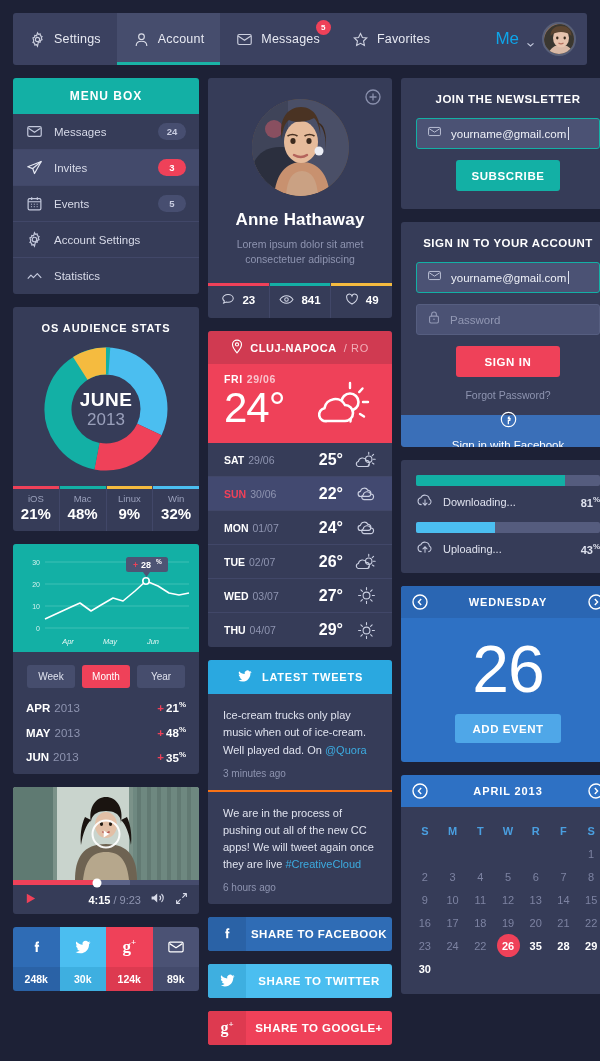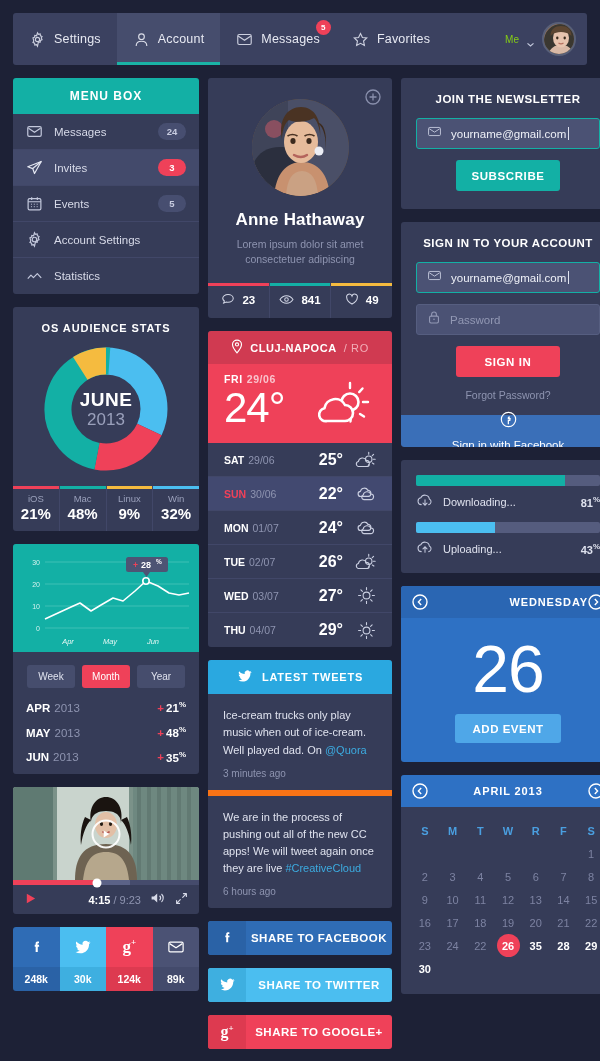--- a/index.html
+++ b/index.html
@@ -34,21 +34,21 @@
     position: absolute; top: 7px; right: 5px;
     background: #ef4159; color: #fff;
     font-size: 8px; font-weight: bold;
     border-radius: 50%; width: 15px; height: 15px;
     display: flex; align-items: center; justify-content: center;
   }
   .nav-right {
     margin-left: auto; display: flex; align-items: center;
     gap: 7px; padding-right: 11px;
   }
-  .nav-me { font-size: 10px; color: #84cc16; }
+  .nav-me { font-size: 17px; color: #0ea5e9; }
   .chevron-d { width: 9px; height: 9px; display: block; }
   .avatar-sm {
     width: 34px; height: 34px; border-radius: 50%;
     border: 2px solid #596078; overflow: hidden;
     background: #8d6f5e; position: relative;
   }
 
   
   .col { position: absolute; top: 78px; }
   .col-1 { left: 13px; width: 186px; }
@@ -199,21 +199,21 @@
   .w-rt { margin-left: auto; font-weight: bold; font-size: 16px; }
   .w-ri { width: 22px; margin-left: 11px; display: flex; justify-content: flex-end; }
 
   
   .tweets { margin-top: 13px; background: #363c58; border-radius: 3px; overflow: hidden; }
   .tw-head {
     background: #2aa8e0; height: 34px;
     display: flex; align-items: center; justify-content: center; gap: 9px;
     font-size: 11px; font-weight: bold; letter-spacing: .8px;
   }
-  .tw-item { padding: 13px 15px 11px; border-bottom: 6px solid #f97316; }
+  .tw-item { padding: 13px 15px 11px; border-bottom: 2px solid #f97316; }
   .tw-item:last-child { border-bottom: none; }
   .tw-txt { font-size: 11px; line-height: 1.55; color: #dfe2ee; }
   .tw-txt .lk { color: #3cabe0; }
   .tw-time { font-size: 10px; color: #8e94b0; margin-top: 9px; }
 
   
   .share { margin-top: 13px; display: flex; height: 34px; border-radius: 3px; overflow: hidden; }
   .share-ic { width: 38px; display: flex; align-items: center; justify-content: center; }
   .share-lb { flex: 1; display: flex; align-items: center; justify-content: center; font-size: 11.5px; font-weight: bold; letter-spacing: .5px; }
 
@@ -252,21 +252,21 @@
   .pct { margin-left: auto; font-weight: bold; font-size: 11px; }
   .pct sup { font-size: 8px; }
 
   
   .day-card { margin-top: 13px; background: #2e71c4; border-radius: 3px; overflow: hidden; }
   .day-head {
     background: #2a66b3; height: 32px; display: flex;
     align-items: center; padding: 0 11px;
     font-size: 11px; font-weight: bold; letter-spacing: .9px;
   }
-  .day-head .t { flex: 1; text-align: right; }
+  .day-head .t { flex: 1; text-align: center; }
   .day-num { text-align: center; font-size: 66px; font-weight: 300; line-height: 1; padding: 18px 0 6px; letter-spacing: -1px; }
   .add-ev {
     background: #4fa7e8; width: 106px; height: 29px; margin: 6px auto 19px;
     border-radius: 3px; display: flex; align-items: center; justify-content: center;
     font-size: 11.5px; font-weight: bold; letter-spacing: .5px;
   }
 
   
   .cal-card { margin-top: 13px; background: #363c58; border-radius: 3px; overflow: hidden; }
   .cal-head {

